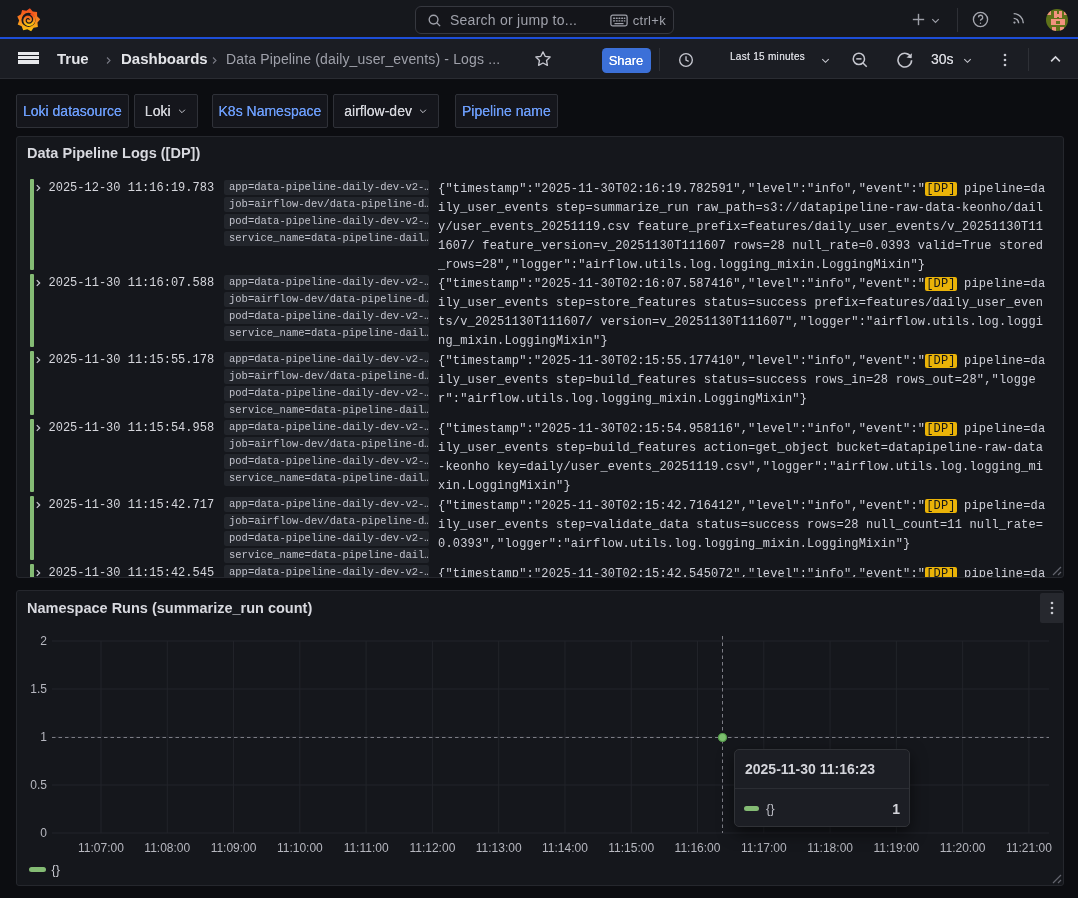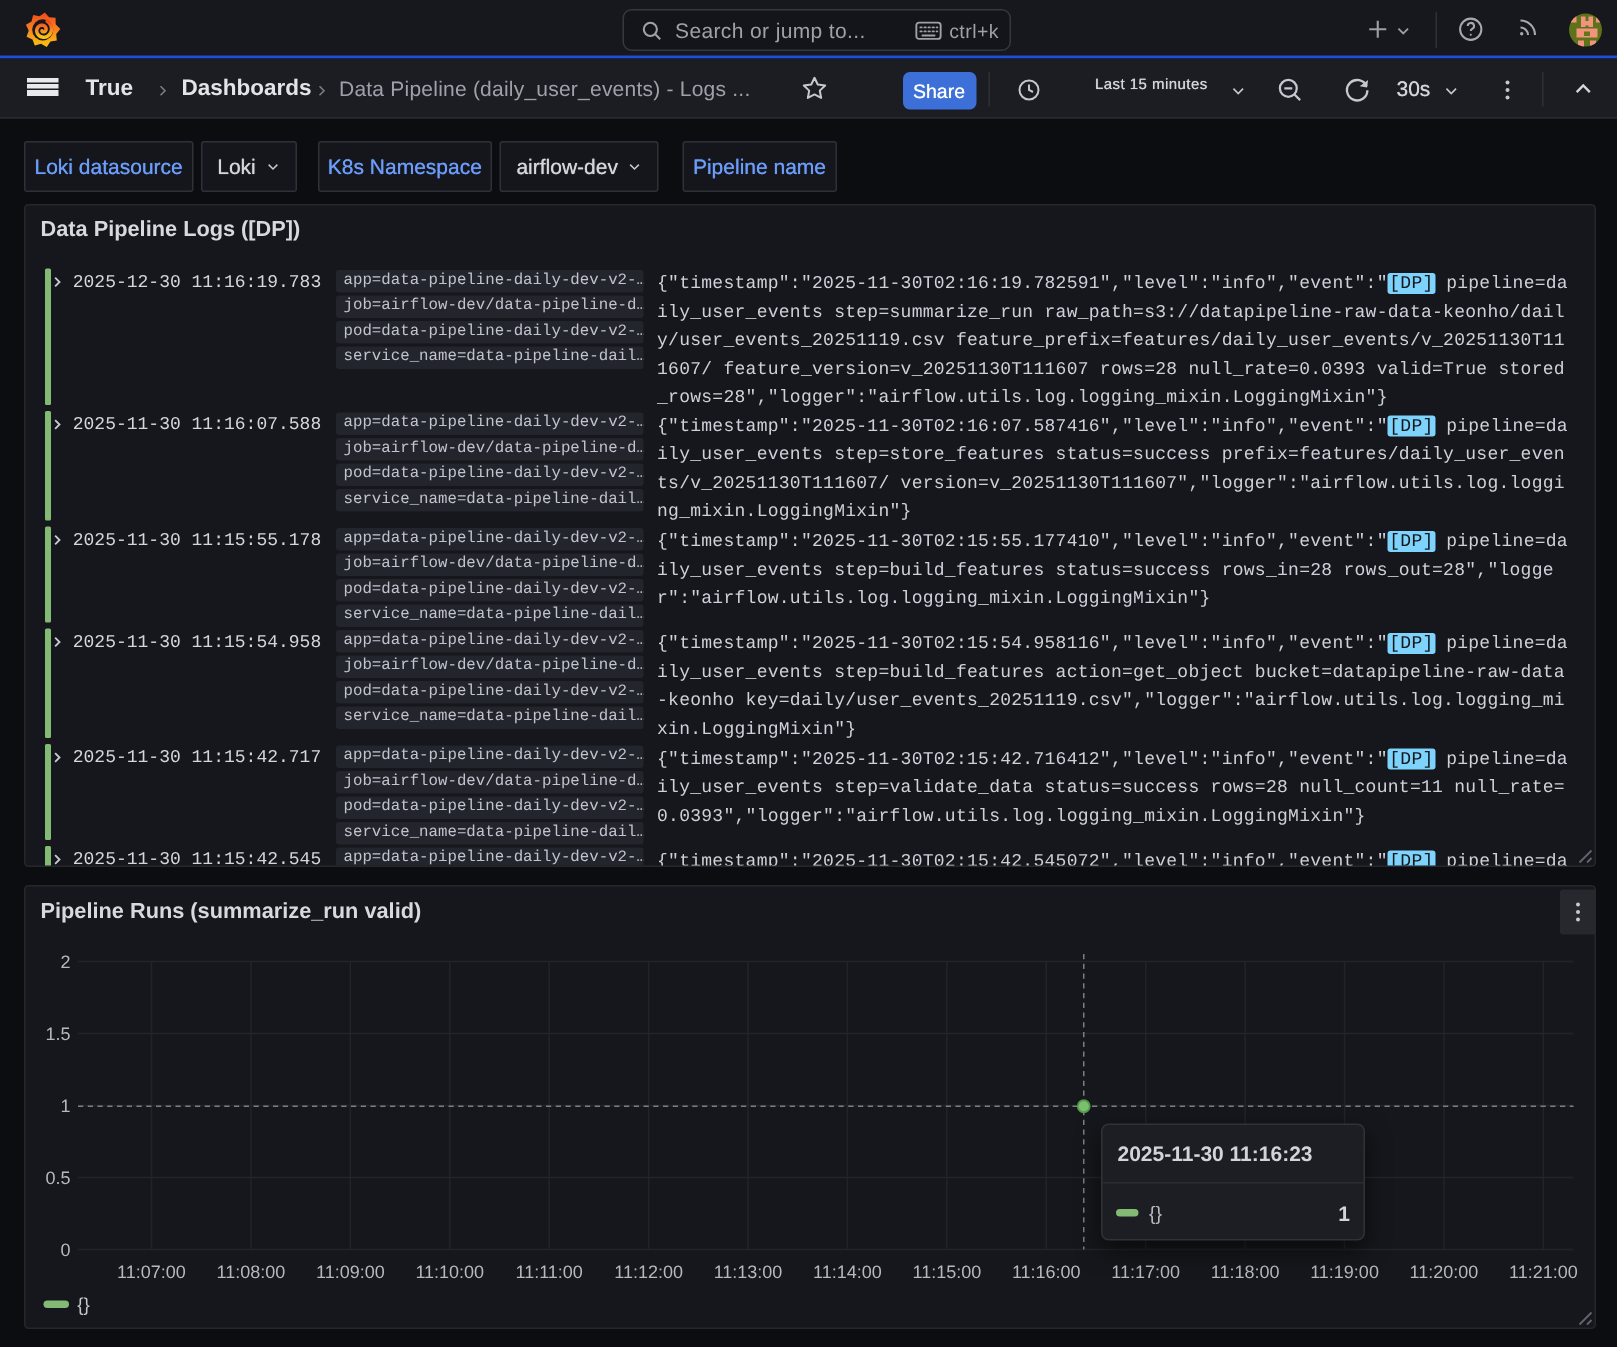--- a/index.html
+++ b/index.html
@@ -16,21 +16,21 @@
 .chip.val { color:#d5d6dc; gap:6px; text-shadow:0 0 0.6px #d5d6dc; padding:14px 10px; }
 .panel { position:absolute; background:#15171c; border:1px solid #25272d; border-radius:3px; }
 .ptitle { font-size:14.5px; font-weight:700; color:#d8d9df; }
 .logrow { position:relative; display:flex; align-items:flex-start; }
 .lbar { position:absolute; left:0; top:-1.5px; bottom:5px; width:4.5px; background:#84bb74; border-radius:1px; }
 .lchev { position:absolute; left:3.5px; top:3px; width:10px; height:10px; }
 .lts { position:absolute; left:19px; top:1px; font-family:"Liberation Mono", monospace; font-size:12px; color:#d5d6dc; white-space:pre; }
 .llabels { position:absolute; left:194.5px; top:0; width:205px; }
 .llabels div { font-family:"Liberation Mono", monospace; font-size:10.5px; color:#c2c3cd; background:#22252b; border-radius:2px; height:15px; line-height:15px; padding-left:5px; margin-bottom:2px; overflow:hidden; white-space:pre; }
 .lmsg { position:absolute; left:408.5px; top:0; width:620px; font-family:"Liberation Mono", monospace; font-size:12px; letter-spacing:0.18px; line-height:19px; color:#cfd0d9; white-space:pre; }
-.hl { background:#7dd3fc; color:#141619; border-radius:2px; padding:0 1px; }
+.hl { background:#eab308; color:#141619; border-radius:2px; padding:0 1px; }
 </style>
 </head>
 <body>
 
 <div class="topbar">
   <svg id="glogo" width="25" height="25" viewBox="0 0 64 64" style="position:absolute;left:16px;top:7px;">
     <defs>
         <linearGradient id="glg" x1="0" y1="0" x2="0" y2="1">
       <stop offset="0" stop-color="#F1481C"></stop>
           <stop offset="0.55" stop-color="#F78A20"></stop>
@@ -233,21 +233,21 @@
         </div>
         <div class="lmsg"><div>{"timestamp":"2025-11-30T02:15:42.545072","level":"info","event":"<span class="hl">[DP]</span> pipeline=da</div></div>
       </div>
     </div>
   <svg width="10" height="10" viewBox="0 0 10 10" style="position:absolute;right:1px;bottom:1px;">
       <path d="M9 1 L1 9 M9 6 L6 9" stroke="#62646d" stroke-width="1.2"></path>
     </svg>
 </div>
 
 <div class="panel" style="left:16px;top:590px;width:1048px;height:296px;">
-  <div class="ptitle" style="position:absolute;left:10px;top:9px;">Pipeline Runs (summarize_run valid)</div>
+  <div class="ptitle" style="position:absolute;left:10px;top:9px;">Namespace Runs (summarize_run count)</div>
   <div style="position:absolute;left:1023px;top:2px;width:24px;height:30px;background:#26282e;border-radius:2px;"></div>
     <svg width="16" height="16" viewBox="0 0 24 24" fill="#c9cad1" style="position:absolute;left:1027px;top:9px;">
       <circle cx="12" cy="4.5" r="2"></circle>
       <circle cx="12" cy="12" r="2"></circle>
       <circle cx="12" cy="19.5" r="2"></circle>
     </svg>
   <svg id="chart" width="1046" height="294" viewBox="0 0 1046 294" style="position:absolute;left:0;top:0;">
       <line x1="35" y1="242" x2="1032" y2="242" stroke="#22242a" stroke-width="1"></line>
       <line x1="35" y1="146" x2="1032" y2="146" stroke="#22242a" stroke-width="1"></line>
       <line x1="35" y1="50" x2="1032" y2="50" stroke="#22242a" stroke-width="1"></line>

